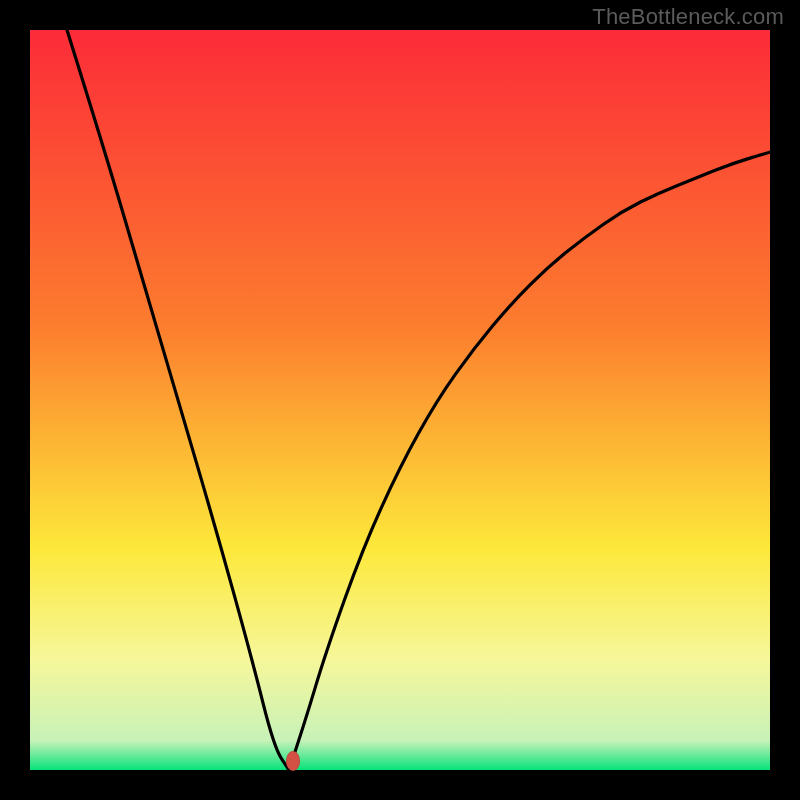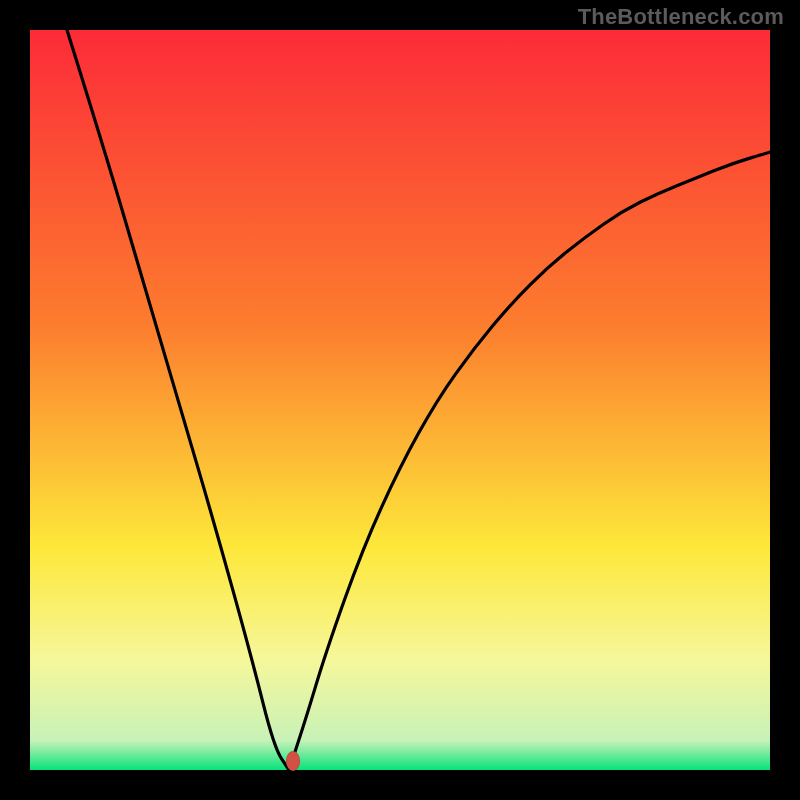--- a/index.html
+++ b/index.html
@@ -16,21 +16,21 @@
     width: 800px;
     height: 800px;
     background: #000000;
   }
   .watermark {
     position: absolute;
     top: 4px;
     right: 16px;
     color: #5b5b5b;
     font-size: 22px;
-    font-weight: 700;
+    font-weight: 400;
     letter-spacing: 0.2px;
     user-select: none;
   }
   .plot {
     position: absolute;
     left: 30px;
     top: 30px;
     width: 740px;
     height: 740px;
   }

